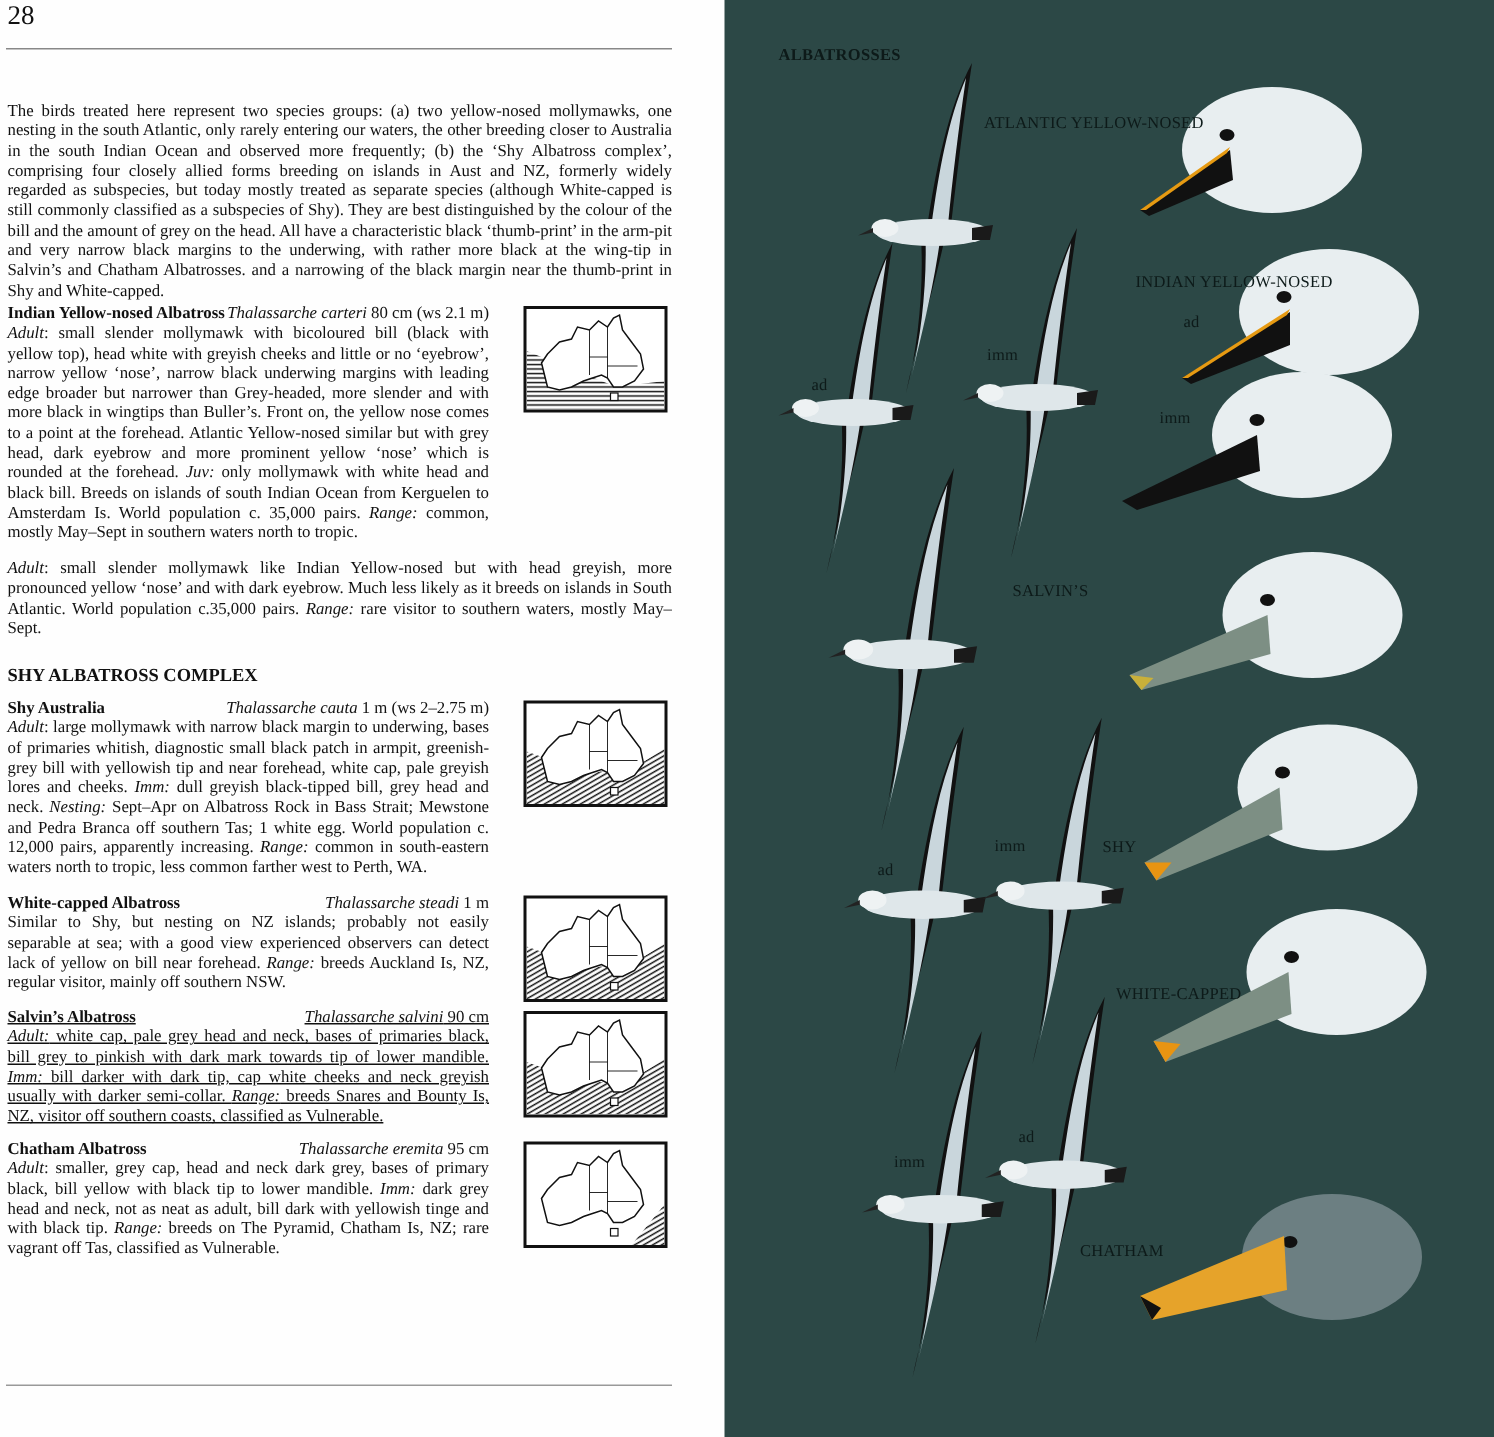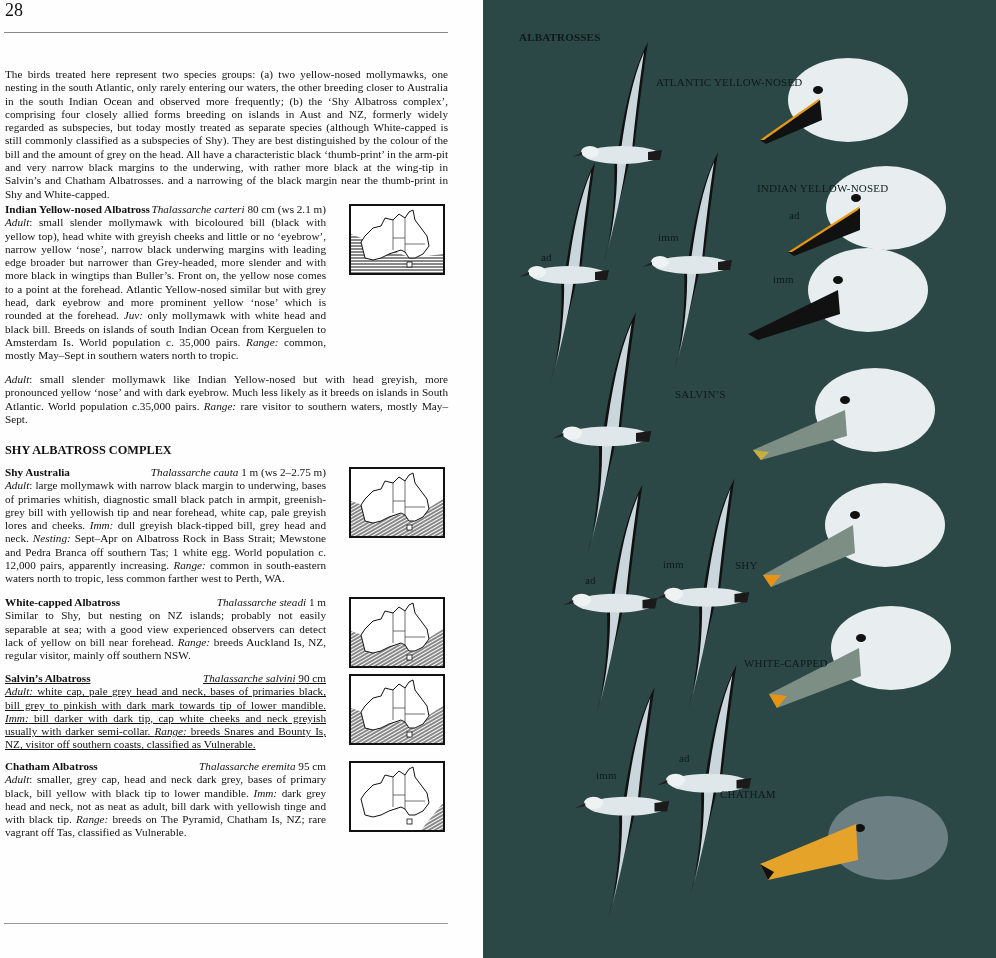--- a/index.html
+++ b/index.html
@@ -247,14 +247,14 @@
   <div class="plabel" style="left:175px;top:231px;">imm</div>
   <div class="plabel" style="left:58px;top:251px;">ad</div>
   <div class="plabel" style="left:290px;top:273px;">imm</div>
   <div class="plabel" style="left:192px;top:388px;">SALVIN’S</div>
   <div class="plabel" style="left:252px;top:517px;margin-top:42px;">SHY</div>
   <div class="plabel" style="left:180px;top:558px;">imm</div>
   <div class="plabel" style="left:102px;top:574px;">ad</div>
   <div class="plabel" style="left:261px;top:634px;margin-top:23px;">WHITE-CAPPED</div>
   <div class="plabel" style="left:196px;top:752px;">ad</div>
   <div class="plabel" style="left:113px;top:769px;">imm</div>
-  <div class="plabel" style="left:237px;top:788px;">CHATHAM</div>
+  <div class="plabel" style="left:237px;top:828px;">CHATHAM</div>
 </div>
 
 </body></html>

